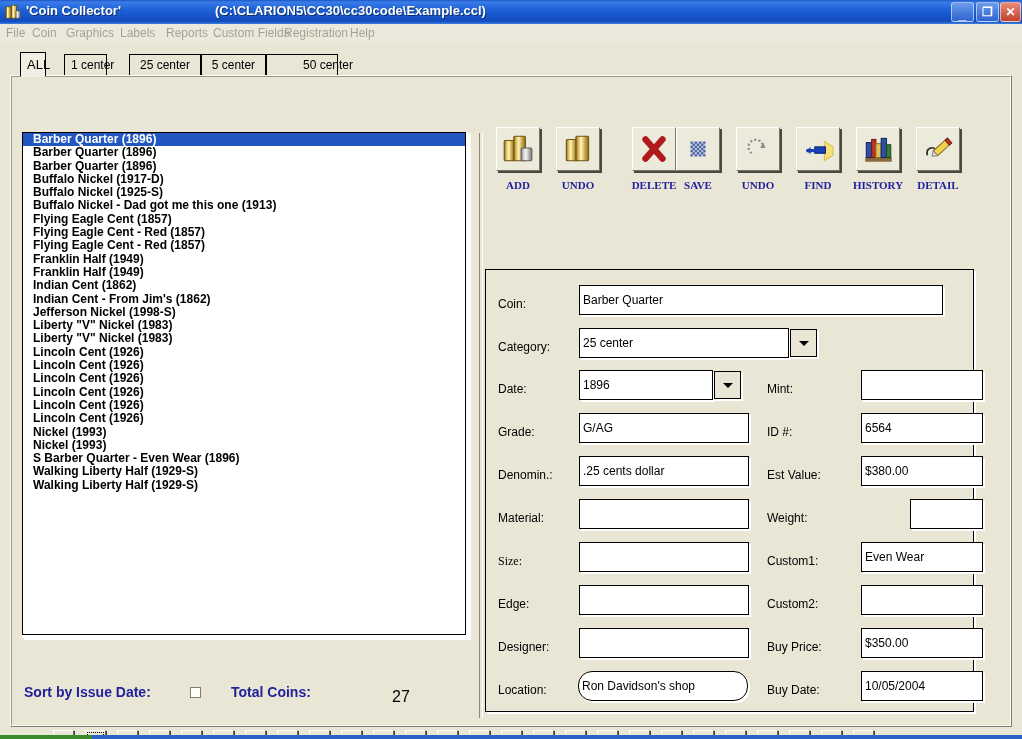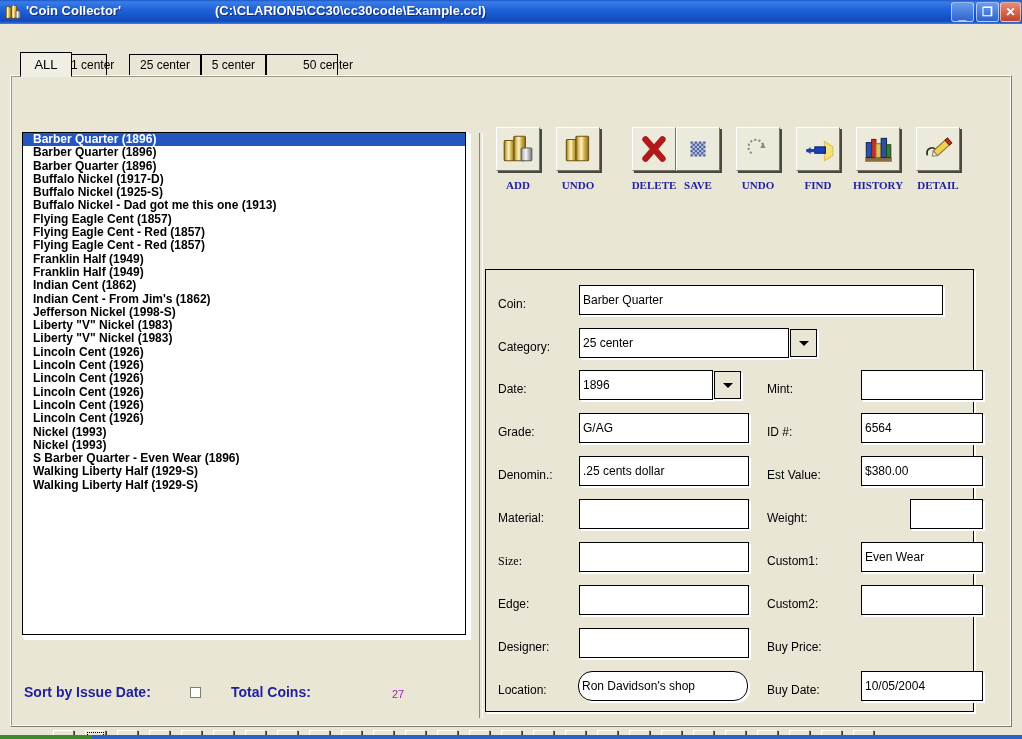--- a/index.html
+++ b/index.html
@@ -120,21 +120,21 @@
     position:absolute;left:12px;top:607px;font-size:14px;font-weight:bold;color:#21219c;
   }
   .sortbox{
     position:absolute;left:178px;top:610px;width:11px;height:11px;
     background:#fffffb;border:1px solid #807e70;box-sizing:border-box;
   }
   .totallabel{
     position:absolute;left:219px;top:607px;font-size:14px;font-weight:bold;color:#21219c;
   }
   .totalvalue{
-    position:absolute;left:380px;top:611px;font-size:11px;color:#a21caf;
+    position:absolute;left:380px;top:611px;font-size:16px;color:#000000;
   }
 
   
   .alpharow{position:absolute;left:41px;top:653px;}
   .alphabtn{
     position:absolute;top:0;width:21px;height:21px;box-sizing:border-box;
     background:#e9e6d6;
     border-top:1px solid #ffffff;border-left:1px solid #ffffff;
     border-right:1px solid #6e6c5e;border-bottom:1px solid #6e6c5e;
     box-shadow:1px 1px 0 #3d3c33;
@@ -219,25 +219,35 @@
       <span>_</span>
     </div>
     <div class="winbtn max">
       <span>❐</span>
     </div>
     <div class="winbtn close">
       <span>✕</span>
     </div>
   </div>
 
+  <div class="menubar" id="menubar">
+      <div class="mi" style="left: 6px;">File</div>
+      <div class="mi" style="left: 32px;">Coin</div>
+      <div class="mi" style="left: 66px;">Graphics</div>
+      <div class="mi" style="left: 120px;">Labels</div>
+      <div class="mi" style="left: 166px;">Reports</div>
+      <div class="mi" style="left: 213px;">Custom Fields</div>
+      <div class="mi" style="left: 284px;">Registration</div>
+      <div class="mi" style="left: 350px;">Help</div>
+    </div>
 
   <div class="client">
 
     <div class="tabstrip" id="tabstrip">
-        <div class="tab sel" style="left: 0px; width: 52px;">ALL</div>
+        <div class="tab sel" style="left: 0px; width: 26px;">ALL</div>
         <div class="tab" style="left: 44px; width: 43px;">1 center</div>
         <div class="tab" style="left: 109.2px; width: 71.6px;">25 center</div>
         <div class="tab" style="left: 180.8px; width: 65.2px;">5 center</div>
         <div class="tab" style="left: 246px; width: 71.6px; padding-left: 36px;">50 center</div>
       </div>
 
     <div class="panel">
       <div class="panel-inner">
 
         <div class="vdiv"></div>
@@ -507,20 +517,23 @@
             </div>
             <div class="flabel" style="left: 281px; top: 327px;">Custom2:</div>
             <div class="field" style="left: 375px; top: 315px; width: 122px; height: 30px;">
               <span></span>
             </div>
             <div class="flabel" style="left: 12px; top: 370px;">Designer:</div>
             <div class="field" style="left: 93px; top: 358px; width: 170px; height: 30px;">
               <span></span>
             </div>
             <div class="flabel" style="left: 281px; top: 370px;">Buy Price:</div>
+            <div class="field" style="left: 375px; top: 358px; width: 122px; height: 30px;">
+              <span>$350.00</span>
+            </div>
             <div class="flabel" style="left: 12px; top: 413px;">Location:</div>
             <div class="field" style="left: 92px; top: 401px; width: 170px; height: 30px; border-radius: 14px;">
               <span>Ron Davidson's shop</span>
             </div>
             <div class="flabel" style="left: 281px; top: 413px;">Buy Date:</div>
             <div class="field" style="left: 375px; top: 401px; width: 122px; height: 30px;">
               <span>10/05/2004</span>
             </div>
           </div>
 

